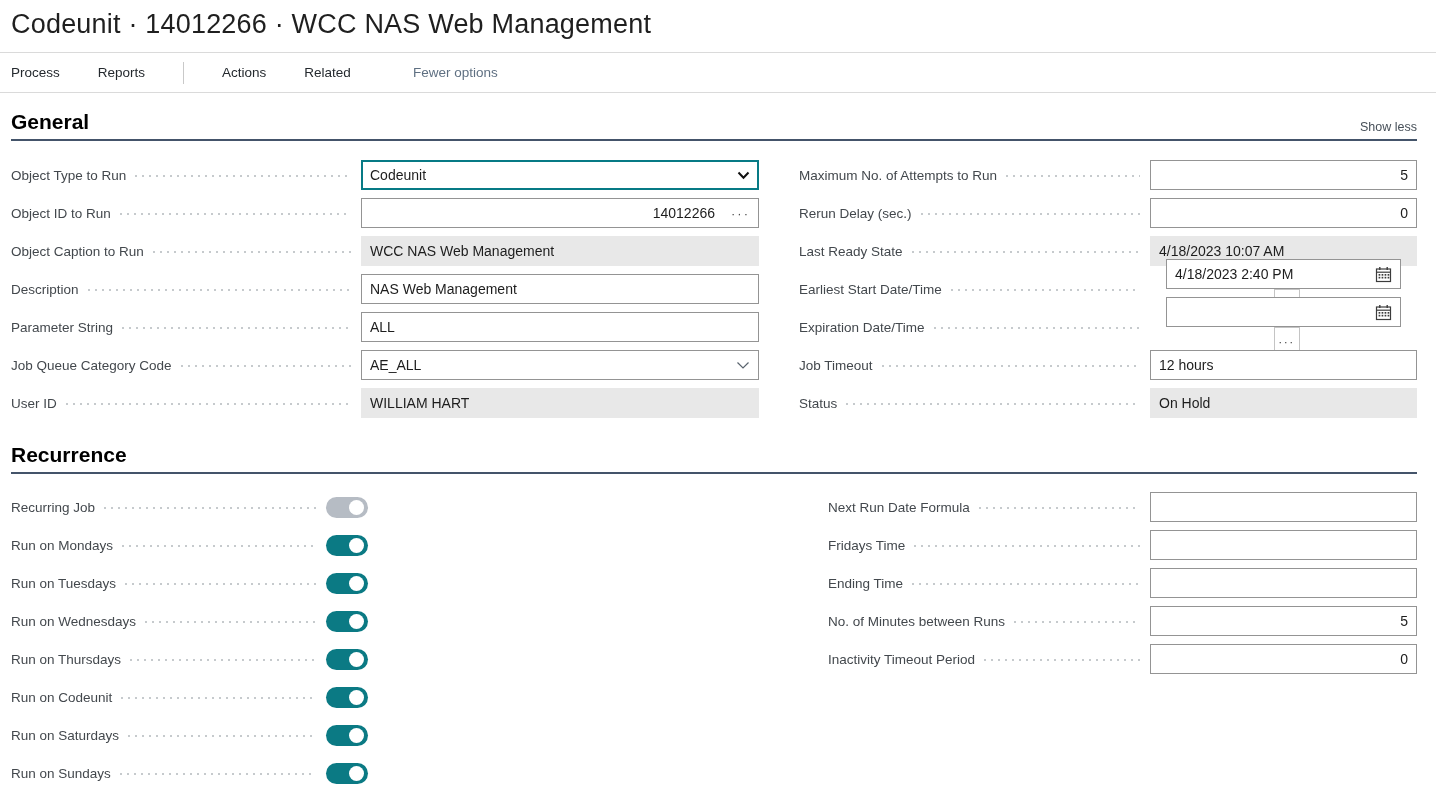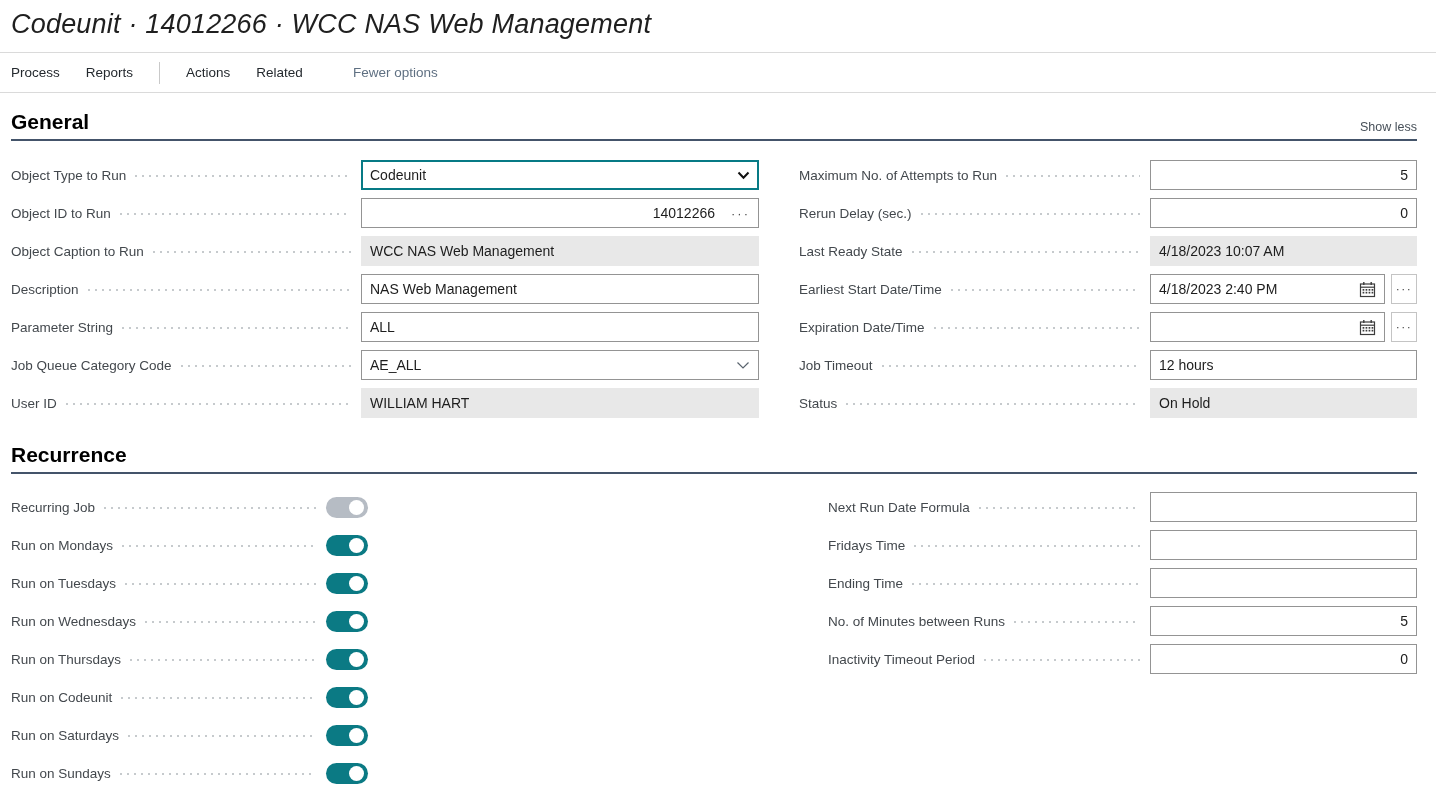--- a/index.html
+++ b/index.html
@@ -8,28 +8,28 @@
     font-family: "Liberation Sans", "DejaVu Sans", sans-serif;
     background: #ffffff;
     color: #1d1d1d;
   }
   .page { width: 1436px; height: 799px; position: relative; }
 
   
   .title-wrap { padding: 9px 20px 0 11px; height: 52px; }
   h1.page-title {
     font-size: 27px; font-weight: 300; letter-spacing: 0.2px;
-    color: #1f1f1f; white-space: nowrap; font-style: italic;
+    color: #1f1f1f; white-space: nowrap;
   }
   .hr { border-top: 1px solid #dadada; width: 100%; }
 
   
   .menubar {
     height: 39px; display: flex; align-items: center;
-    padding: 0 11px; column-gap: 26px;
+    padding: 0 11px; column-gap: 38px;
   }
   .menu-item { font-size: 13.5px; color: #24292e; cursor: pointer; white-space: nowrap; }
   .menu-item.muted { color: #5f7082; margin-left: 24px; }
   .menu-divider { width: 1px; height: 22px; background: #c9c9c9; }
 
   
   .section { padding: 0 19px 0 11px; }
   .section-head {
     display: flex; align-items: flex-end; justify-content: space-between;
     margin-top: 17px; height: 24px;
@@ -62,21 +62,21 @@
   .field .val { white-space: nowrap; overflow: hidden; }
   .field.num { justify-content: flex-end; }
   .field.disabled { background: #e8e8e8; border-color: #e8e8e8; }
   .field.focused { border: 2px solid #077a85; padding: 0 7px; }
 
   .chev { margin-left: auto; flex: none; }
   .assist-inline { margin-left: auto; color: #4a4a4a; font-size: 13px; letter-spacing: 2px; padding-left: 8px; cursor: pointer; }
   .field.num .assist-inline { margin-left: 8px; }
   .cal-icon { margin-left: auto; flex: none; cursor: pointer; }
 
-  .dt-group { display: flex; width: 100%; align-items: center; }
+  .dt-group { display: flex; width: 100%; align-items: center; flex-direction: column; }
   .dt-group .field { width: 235px; }
   .assist-btn {
     width: 26px; height: 30px; margin-left: 6px; border: 1px solid #c4c4c4; background: #fff;
     display: flex; align-items: center; justify-content: center;
     font-size: 12px; letter-spacing: 1.5px; color: #444; cursor: pointer; flex: none;
   }
 
   
   .toggle {
     width: 42px; height: 21px; border-radius: 11px; background: #b6bcc4;

